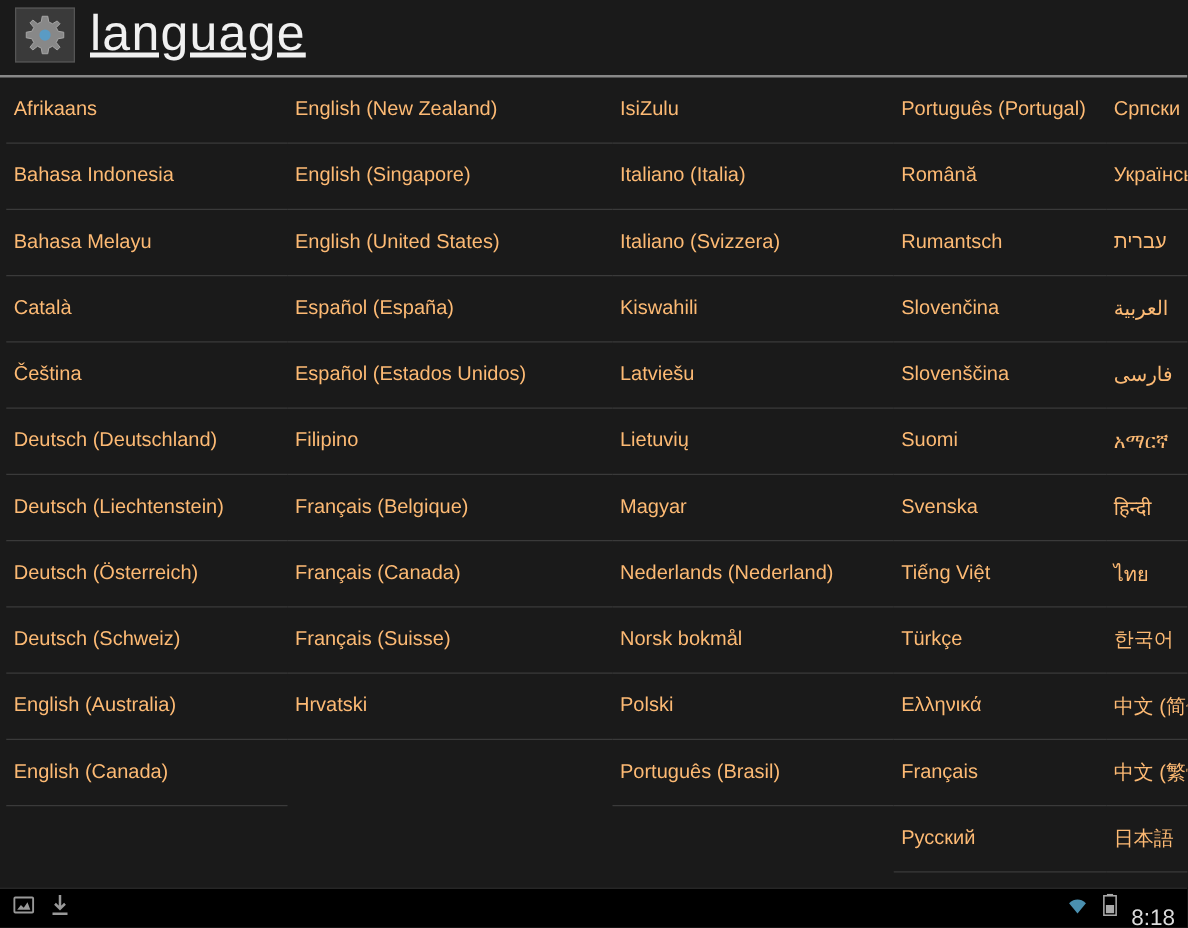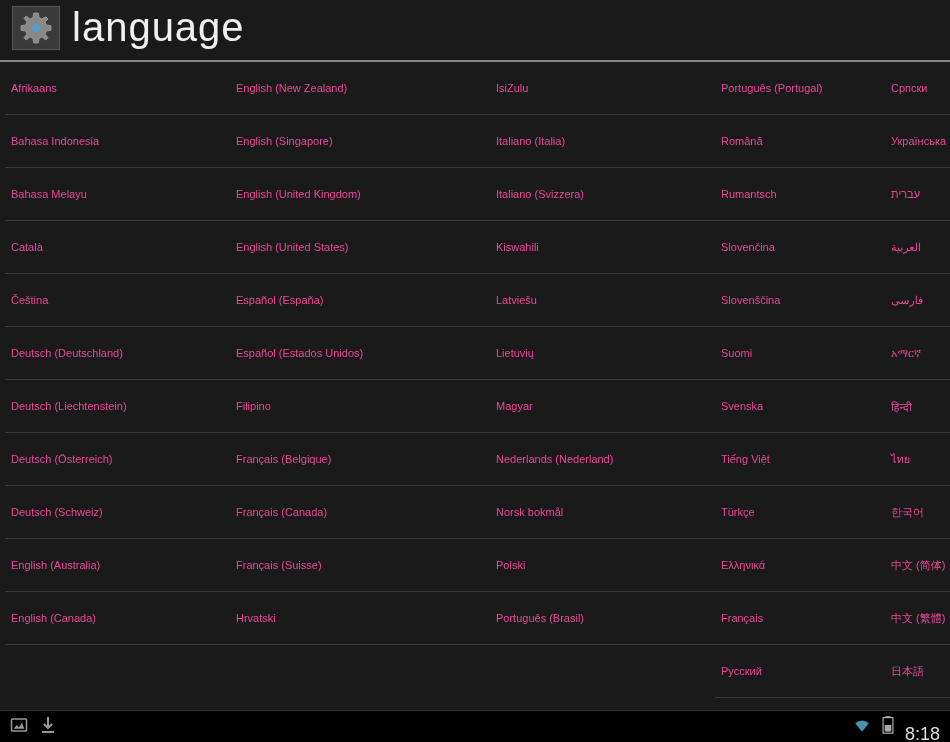--- a/index.html
+++ b/index.html
@@ -34,34 +34,35 @@
     .gear-icon-box svg {
       width: 36px;
       height: 36px;
     }
     .title {
       font-size: 40px;
       font-weight: 300;
       color: #f0f0f0;
       margin-left: 12px;
       letter-spacing: 1px;
+      text-decoration: underline;
     }
     .language-grid {
       display: grid;
       grid-template-columns: 225px 260px 225px 170px 160px;
       padding-left: 5px;
     }
     .col {
       display: flex;
       flex-direction: column;
     }
     .lang-item {
       padding: 2px 6px;
-      font-size: 11px;
-      color: #ec4899;
+      font-size: 16px;
+      color: #fdba74;
       border-bottom: 1px solid #3a3a3a;
       white-space: nowrap;
       cursor: pointer;
       height: 53px;
       display: flex;
       align-items: center;
     }
     .status-bar {
       position: absolute;
       bottom: 0;
@@ -127,21 +128,20 @@
     <div class="lang-item">Deutsch (Deutschland)</div>
     <div class="lang-item">Deutsch (Liechtenstein)</div>
     <div class="lang-item">Deutsch (Österreich)</div>
     <div class="lang-item">Deutsch (Schweiz)</div>
     <div class="lang-item">English (Australia)</div>
     <div class="lang-item">English (Canada)</div>
   </div>
   <div class="col">
     <div class="lang-item">English (New Zealand)</div>
     <div class="lang-item">English (Singapore)</div>
-    <div class="lang-item">English (United Kingdom)</div>
     <div class="lang-item">English (United States)</div>
     <div class="lang-item">Español (España)</div>
     <div class="lang-item">Español (Estados Unidos)</div>
     <div class="lang-item">Filipino</div>
     <div class="lang-item">Français (Belgique)</div>
     <div class="lang-item">Français (Canada)</div>
     <div class="lang-item">Français (Suisse)</div>
     <div class="lang-item">Hrvatski</div>
   </div>
   <div class="col">

